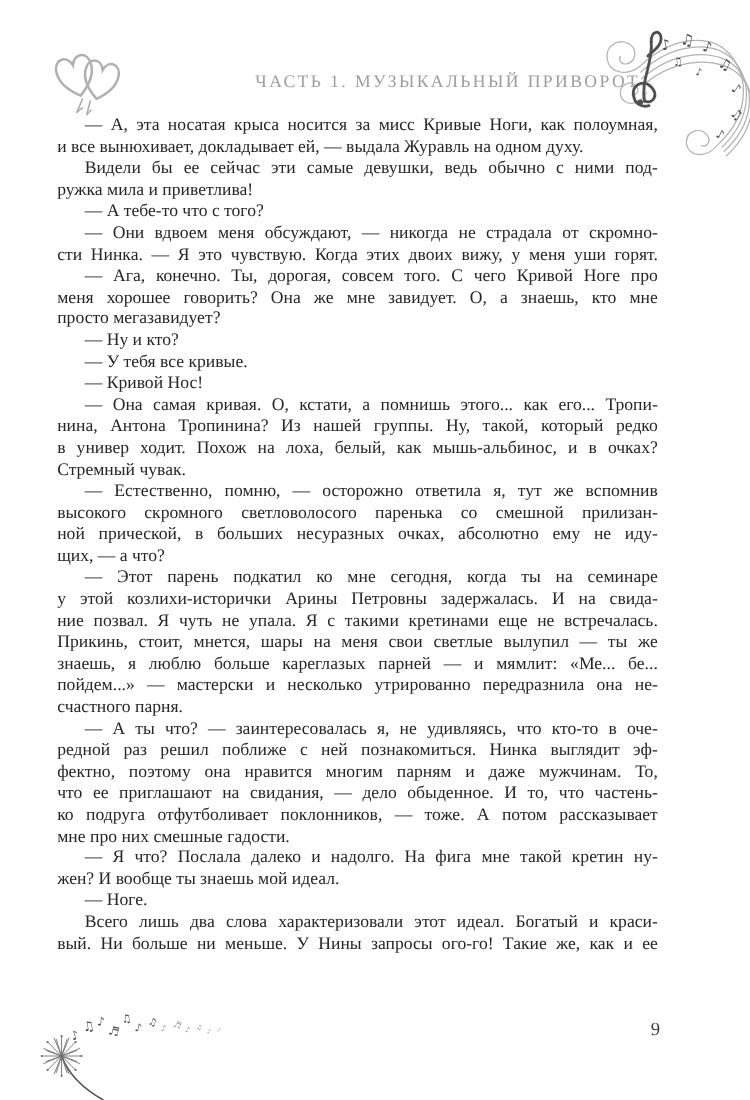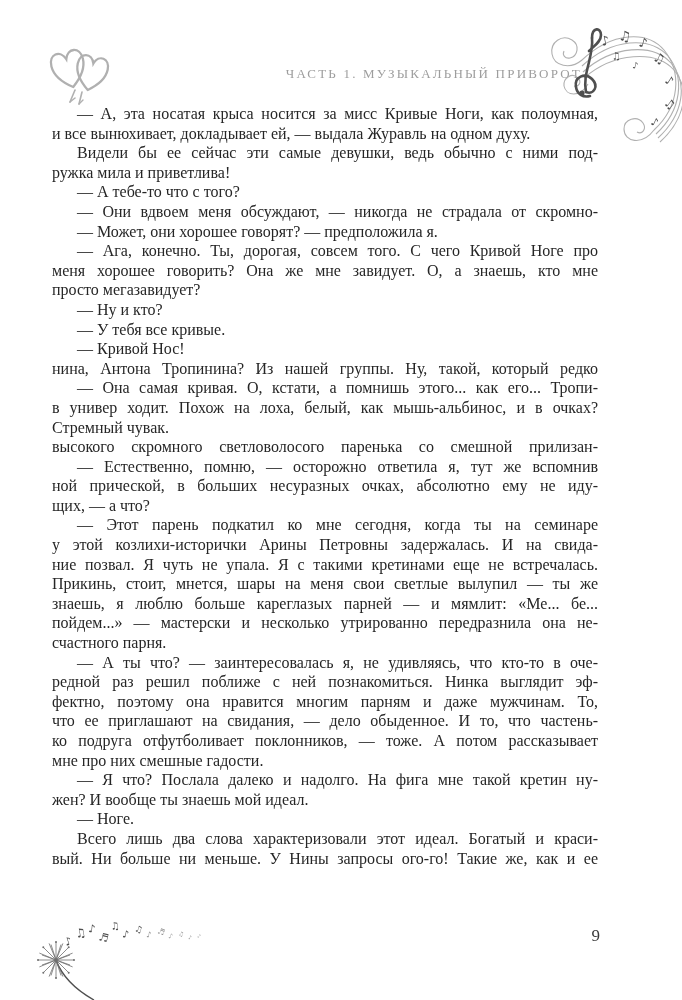--- a/index.html
+++ b/index.html
@@ -17,21 +17,21 @@
     margin: 0 auto;
     background: var(--bg);
     overflow: hidden;
     font-family: "Liberation Serif", serif;
   }
   .running-header {
     position: absolute;
     top: 66px;
     right: 100px;
     font-family: "Liberation Serif", serif;
-    font-size: 13px;
+    font-size: 16px;
     font-weight: 400;
     letter-spacing: 2.2px;
     color: var(--header);
     white-space: nowrap;
   }
   .text-block {
     position: absolute;
     left: 52px;
     top: 104px;
     width: 546px;
@@ -130,47 +130,45 @@
       </div>
       <div class="para">
         <div class="line first">Видели бы ее сейчас эти самые девушки, ведь обычно с ними под-</div>
         <div class="line last">ружка мила и приветлива!</div>
       </div>
       <div class="para">
         <div class="line first last">— А тебе-то что с того?</div>
       </div>
       <div class="para">
         <div class="line first">— Они вдвоем меня обсуждают, — никогда не страдала от скромно-</div>
-      </div>
-      <div class="para">
-        <div class="line first last">— Может, они хорошее говорят? — предположила я.</div>
+        <div class="line">сти Нинка. — Я это чувствую. Когда этих двоих вижу, у меня уши горят.</div>
       </div>
       <div class="para">
         <div class="line first">— Ага, конечно. Ты, дорогая, совсем того. С чего Кривой Ноге про</div>
         <div class="line">меня хорошее говорить? Она же мне завидует. О, а знаешь, кто мне</div>
         <div class="line last">просто мегазавидует?</div>
       </div>
       <div class="para">
         <div class="line first last">— Ну и кто?</div>
       </div>
       <div class="para">
         <div class="line first last">— У тебя все кривые.</div>
       </div>
       <div class="para">
         <div class="line first last">— Кривой Нос!</div>
       </div>
       <div class="para">
+        <div class="line first">— Она самая кривая. О, кстати, а помнишь этого... как его... Тропи-</div>
         <div class="line">нина, Антона Тропинина? Из нашей группы. Ну, такой, который редко</div>
-        <div class="line first">— Она самая кривая. О, кстати, а помнишь этого... как его... Тропи-</div>
         <div class="line">в универ ходит. Похож на лоха, белый, как мышь-альбинос, и в очках?</div>
         <div class="line last">Стремный чувак.</div>
       </div>
       <div class="para">
+        <div class="line first">— Естественно, помню, — осторожно ответила я, тут же вспомнив</div>
         <div class="line">высокого скромного светловолосого паренька со смешной прилизан-</div>
-        <div class="line first">— Естественно, помню, — осторожно ответила я, тут же вспомнив</div>
         <div class="line">ной прической, в больших несуразных очках, абсолютно ему не иду-</div>
         <div class="line last">щих, — а что?</div>
       </div>
       <div class="para">
         <div class="line first">— Этот парень подкатил ко мне сегодня, когда ты на семинаре</div>
         <div class="line">у этой козлихи-исторички Арины Петровны задержалась. И на свида-</div>
         <div class="line">ние позвал. Я чуть не упала. Я с такими кретинами еще не встречалась.</div>
         <div class="line">Прикинь, стоит, мнется, шары на меня свои светлые вылупил — ты же</div>
         <div class="line">знаешь, я люблю больше кареглазых парней — и мямлит: «Ме... бе...</div>
         <div class="line">пойдем...» — мастерски и несколько утрированно передразнила она не-</div>

